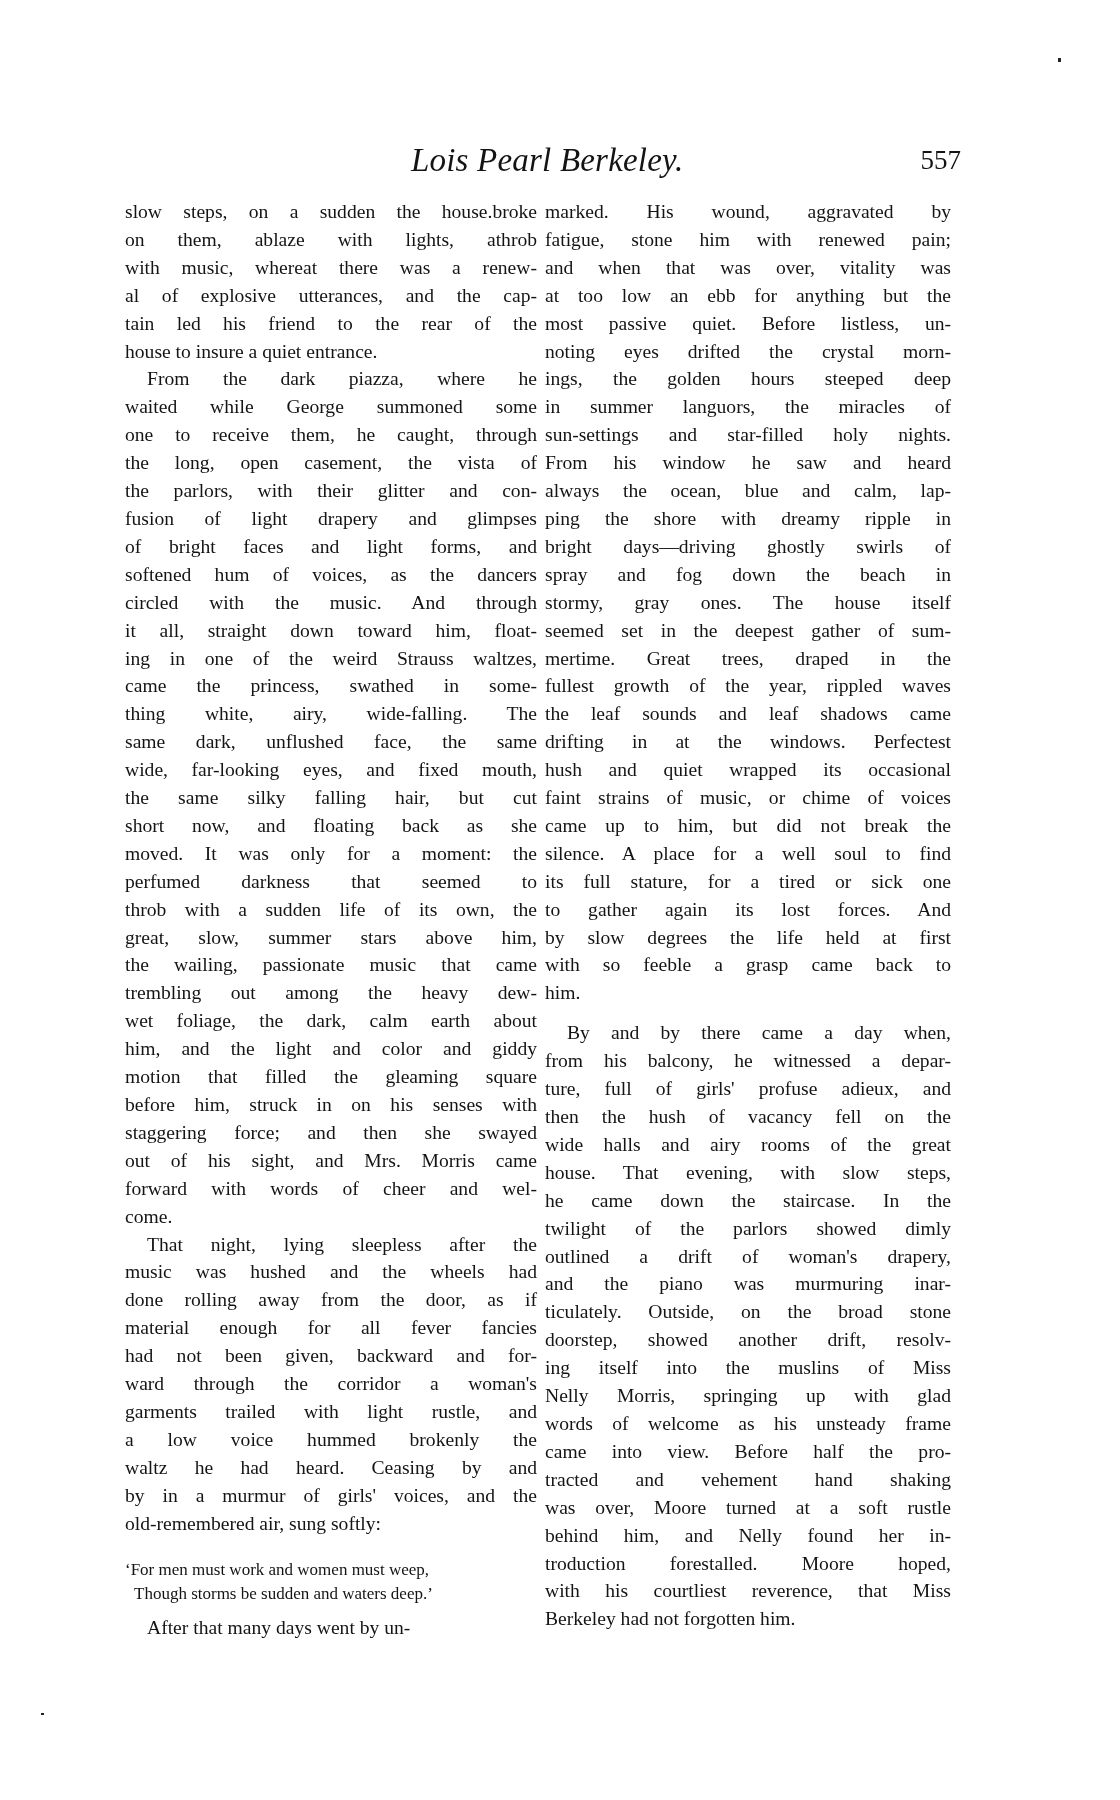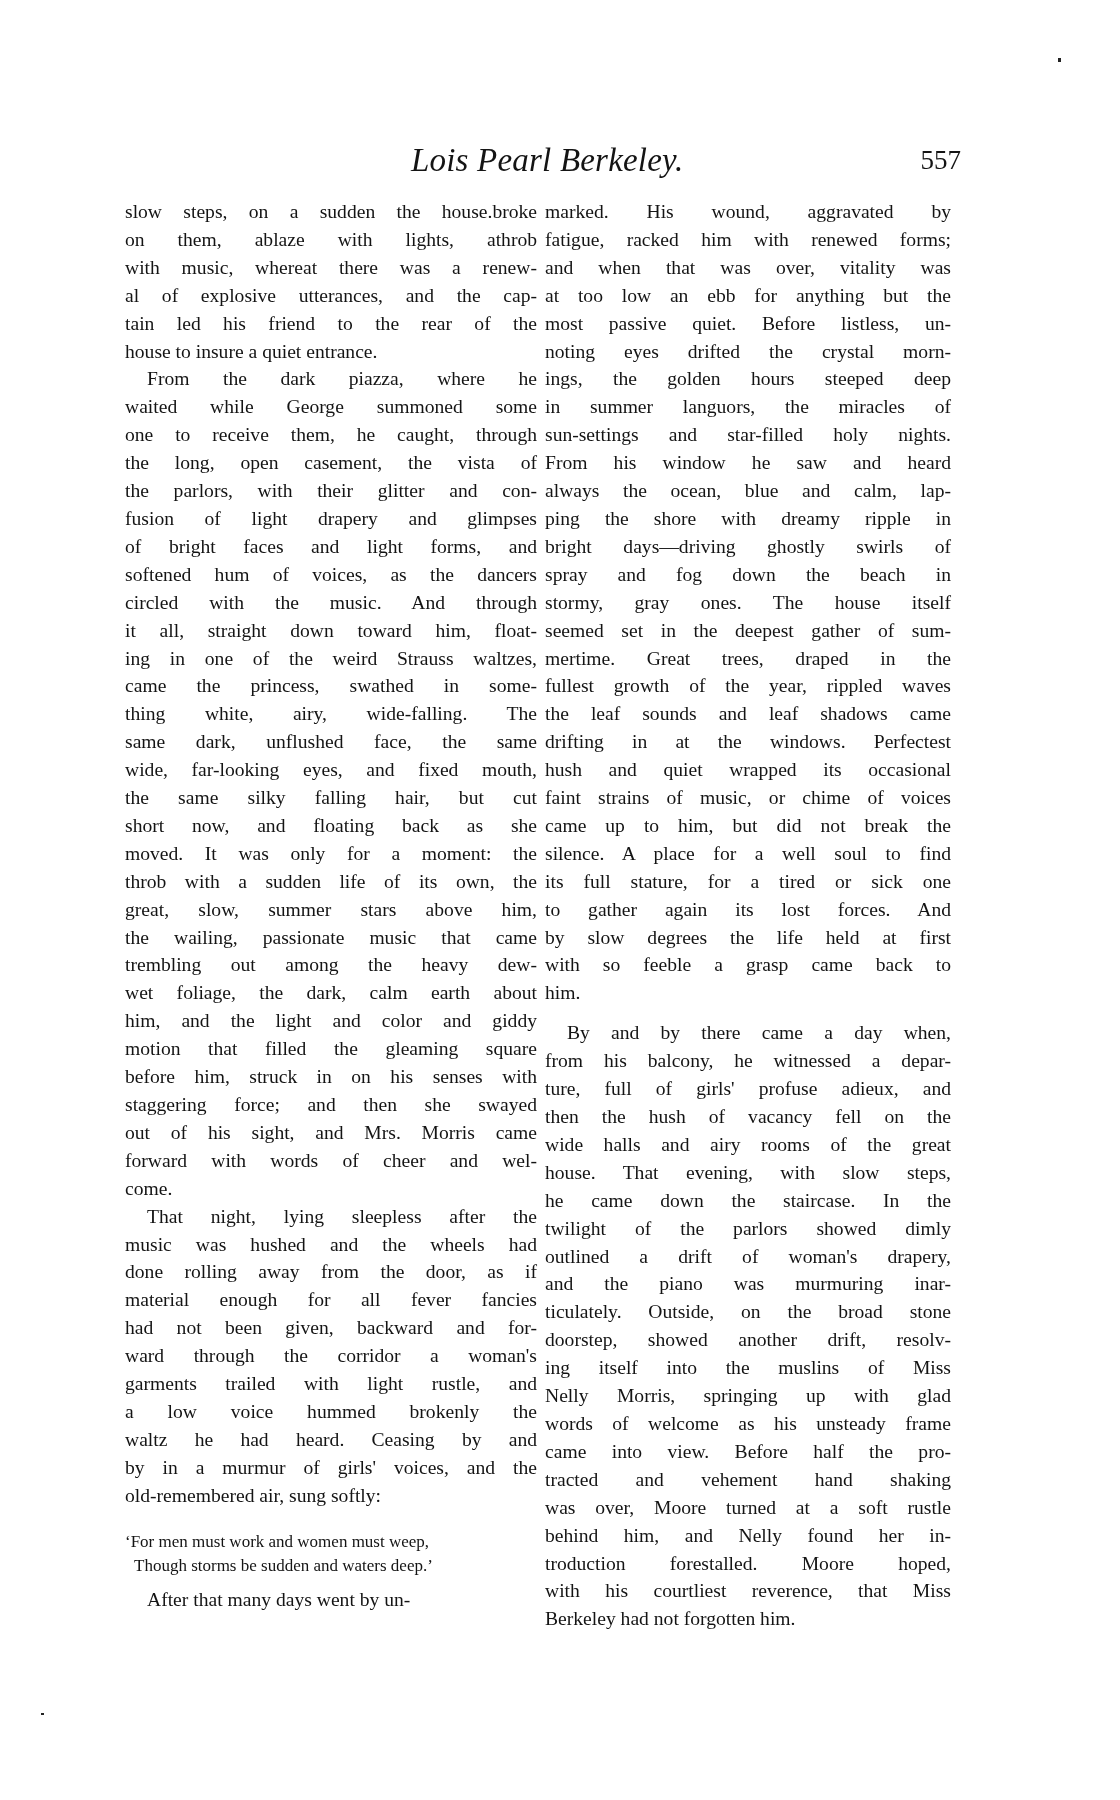--- a/index.html
+++ b/index.html
@@ -125,20 +125,21 @@
         <span class="ln">circled with the music. And through</span>
         <span class="ln">it all, straight down toward him, float-</span>
         <span class="ln">ing in one of the weird Strauss waltzes,</span>
         <span class="ln">came the princess, swathed in some-</span>
         <span class="ln">thing white, airy, wide-falling. The</span>
         <span class="ln">same dark, unflushed face, the same</span>
         <span class="ln">wide, far-looking eyes, and fixed mouth,</span>
         <span class="ln">the same silky falling hair, but cut</span>
         <span class="ln">short now, and floating back as she</span>
         <span class="ln">moved. It was only for a moment: the</span>
+        <span class="ln">perfumed darkness that seemed to</span>
         <span class="ln">throb with a sudden life of its own, the</span>
         <span class="ln">great, slow, summer stars above him,</span>
         <span class="ln">the wailing, passionate music that came</span>
         <span class="ln">trembling out among the heavy dew-</span>
         <span class="ln">wet foliage, the dark, calm earth about</span>
         <span class="ln">him, and the light and color and giddy</span>
         <span class="ln">motion that filled the gleaming square</span>
         <span class="ln">before him, struck in on his senses with</span>
         <span class="ln">staggering force; and then she swayed</span>
         <span class="ln">out of his sight, and Mrs. Morris came</span>
@@ -162,21 +163,21 @@
         <span class="vl">‘For men must work and women must weep,</span>
         <span class="vl second">Though storms be sudden and waters deep.’</span>
       </div>
       <div class="para indent closing">
         <span class="ln first last">After that many days went by un-</span>
       </div>
     </div>
   <div class="column col-right" id="col-right">
       <div class="para">
         <span class="ln first">marked. His wound, aggravated by</span>
-        <span class="ln">fatigue, racked him with renewed forms;</span>
+        <span class="ln">fatigue, stone him with renewed pain;</span>
         <span class="ln">and when that was over, vitality was</span>
         <span class="ln">at too low an ebb for anything but the</span>
         <span class="ln">most passive quiet. Before listless, un-</span>
         <span class="ln">noting eyes drifted the crystal morn-</span>
         <span class="ln">ings, the golden hours steeped deep</span>
         <span class="ln">in summer languors, the miracles of</span>
         <span class="ln">sun-settings and star-filled holy nights.</span>
         <span class="ln">From his window he saw and heard</span>
         <span class="ln">always the ocean, blue and calm, lap-</span>
         <span class="ln">ping the shore with dreamy ripple in</span>

